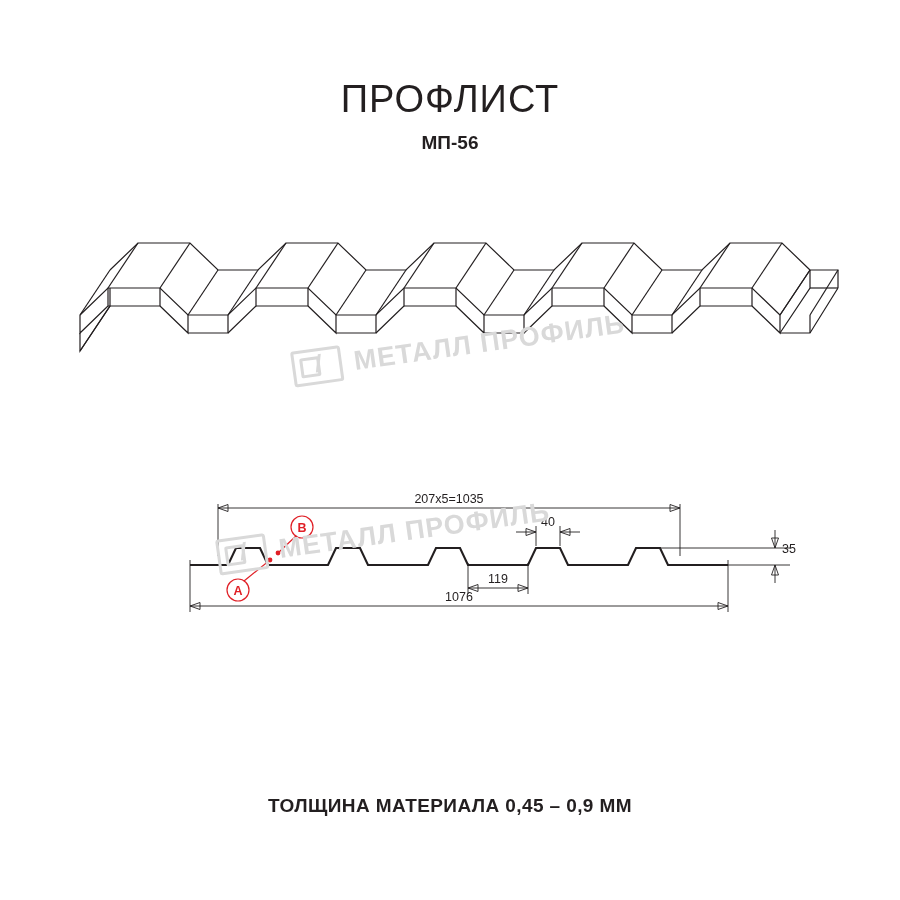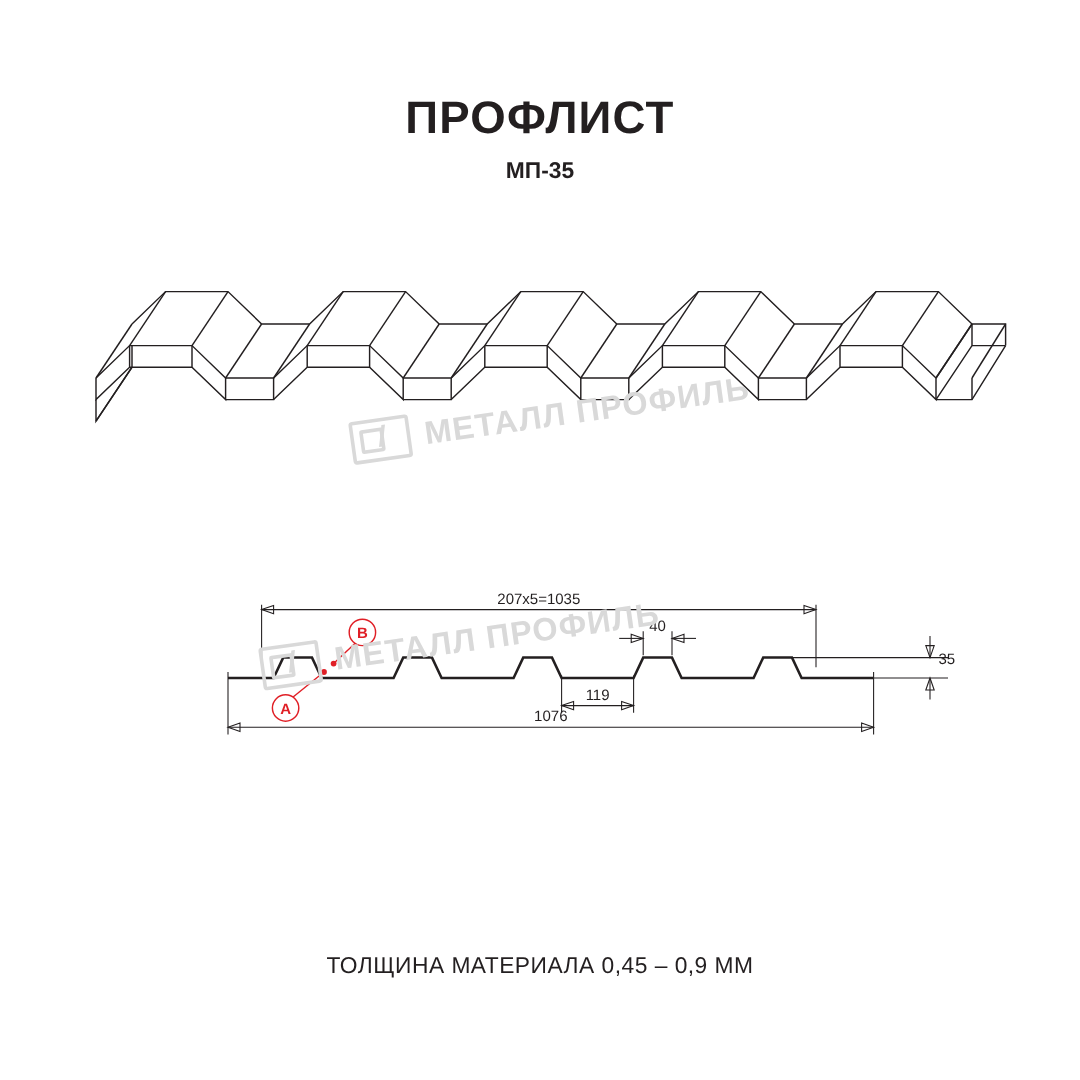--- a/index.html
+++ b/index.html
@@ -21,21 +21,21 @@
   }
 
   
   .title {
     position: absolute;
     left: 0;
     right: 0;
     top: 78px;
     text-align: center;
     font-size: 38px;
-    font-weight: bold;
+    font-weight: normal;
     letter-spacing: 1px;
     color: #231f20;
   }
   .subtitle {
     position: absolute;
     left: 0;
     right: 0;
     top: 132px;
     text-align: center;
     font-size: 19px;
@@ -44,21 +44,21 @@
   }
 
   
   .footer-note {
     position: absolute;
     left: 0;
     right: 0;
     top: 795px;
     text-align: center;
     font-size: 19px;
-    font-weight: normal;
+    font-weight: bold;
     letter-spacing: 0.4px;
     color: #231f20;
   }
 
   
   .iso-wrap {
     position: absolute;
     left: 70px;
     top: 225px;
     width: 780px;
@@ -118,21 +118,21 @@
   }
   .wm1 { left: 290px; top: 352px; transform: rotate(-8deg); }
   .wm2 { left: 215px; top: 540px; transform: rotate(-8deg); }
 </style>
 </head>
 <body>
 
 <div class="page">
 
   <div class="title">ПРОФЛИСТ</div>
-  <div class="subtitle">МП-35</div>
+  <div class="subtitle">МП-56</div>
 
   <div class="iso-wrap">
     <svg width="780" height="190" viewBox="0 0 780 190">
       <g>
 
         <path class="ln" d="M 40 45 L 68 18 L 120 18 L 148 45 L 188 45 L 216 18 L 268 18 L 296 45 L 336 45 L 364 18 L 416 18 L 444 45 L 484 45 L 512 18 L 564 18 L 592 45 L 632 45 L 660 18 L 712 18 L 740 45"></path>
 
         <path class="ln" d="M 40 45 L 10 90"></path>
         <path class="ln" d="M 68 18 L 38 63"></path>
         <path class="ln" d="M 120 18 L 90 63"></path>

